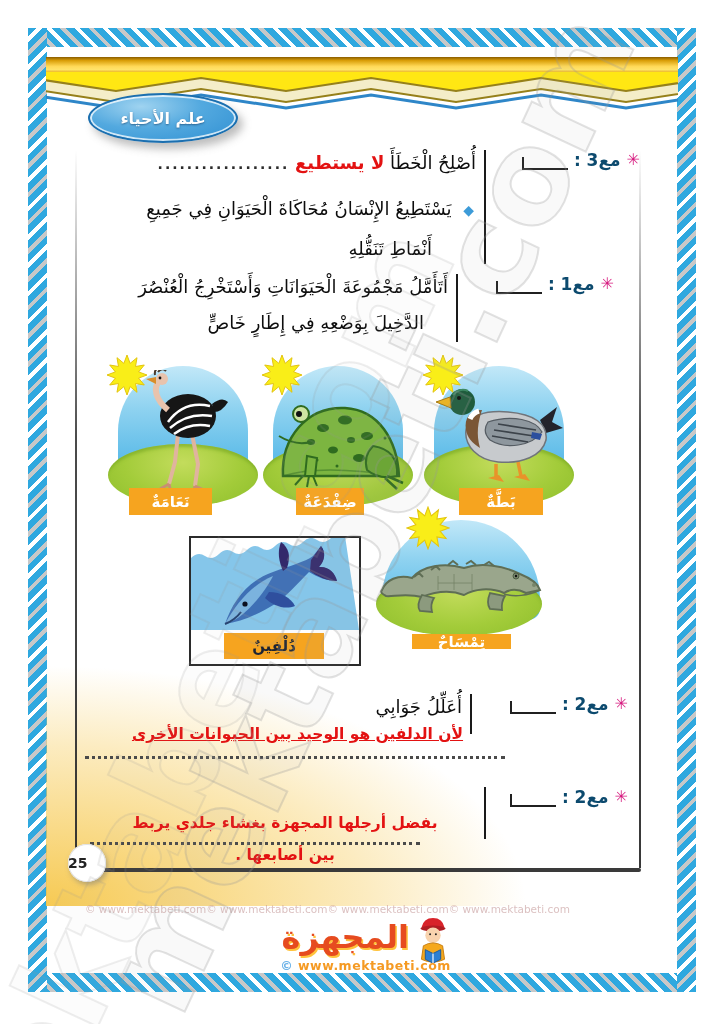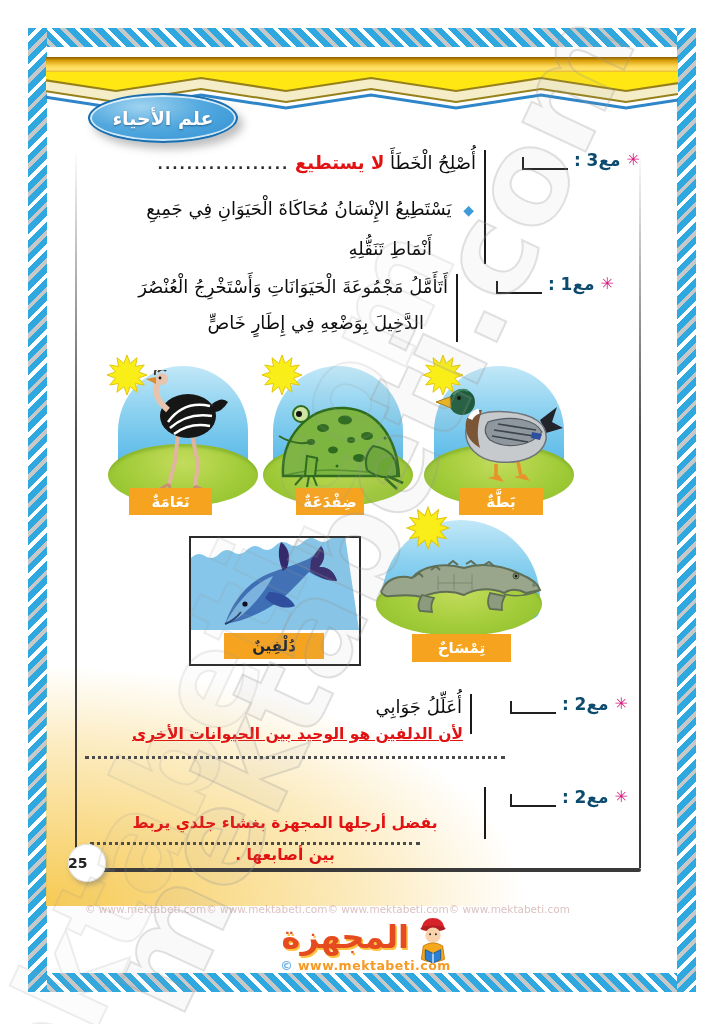--- a/index.html
+++ b/index.html
@@ -17,21 +17,21 @@
 
   
   .goldbar{position:absolute;left:46px;top:57px;width:632px;height:16px;z-index:3;
     background:linear-gradient(180deg,#8a5d00 0%,#d99e08 22%,#ffd957 58%,#ffe36b 78%,#e5a912 100%);}
   .zigzag{position:absolute;left:46px;top:72px;width:632px;height:40px;z-index:3;}
 
   .badge{position:absolute;left:88px;top:93px;width:150px;height:50px;border-radius:50%;z-index:4;
     background:radial-gradient(ellipse at 35% 25%,#9fd3f0 0%,#53a9df 45%,#2F8FD2 100%);
     border:2px solid #1c6faf;box-shadow:inset 0 0 0 2px rgba(255,255,255,.75), 5px 6px 8px rgba(110,110,110,.45);
     display:flex;align-items:center;justify-content:center;}
-  .badge span{color:#fff;font-size:19px;font-weight:bold;text-shadow:0 1px 2px rgba(20,60,100,.6);}
+  .badge span{color:#fff;font-size:16px;font-weight:bold;text-shadow:0 1px 2px rgba(20,60,100,.6);}
 
   
   .wm-big{position:absolute;z-index:50;pointer-events:none;font-weight:bold;font-size:128px;white-space:nowrap;
     color:rgba(170,170,170,0.07); -webkit-text-stroke:2px rgba(150,150,150,0.28);}
   .wm-big.a{left:-120px;top:520px;width:900px;transform:rotate(-65deg);}
   .wm-big.b{left:-300px;top:735px;width:900px;transform:rotate(-65deg);opacity:.6;}
 
   
   .exbox-l,.exbox-r{position:absolute;width:2px;z-index:2;background:linear-gradient(to bottom,rgba(80,80,80,0),rgba(55,55,55,0.9) 40%,rgba(45,45,45,0.95));}
   .exbox-l{left:75px;top:150px;height:718px;}
@@ -258,21 +258,21 @@
       <path d="M162,38 C150,44 136,45 126,42" stroke="#5F6E55" stroke-width="1.5" fill="none"></path>
       <path d="M36,25 l5,-4 l4,4 M53,18 l5,-4 l4,4 M70,13 l5,-4 l5,4 M88,12 l5,-3 l5,4 M106,13 l5,-3 l5,4" stroke="#5F6E55" stroke-width="2" fill="none"></path>
       <path d="M44,43 q-6,10 -2,16 l12,1 q-2,-8 2,-14 Z" fill="#8C9A7E" stroke="#5F6E55" stroke-width="1.8"></path>
       <path d="M112,41 q-4,10 0,16 l12,1 q-1,-8 3,-14 Z" fill="#8C9A7E" stroke="#5F6E55" stroke-width="1.8"></path>
       <circle cx="138" cy="24" r="3" fill="#77866B" stroke="#4c5a43" stroke-width="1"></circle>
       <circle cx="138" cy="24" r="1.2" fill="#111"></circle>
       <circle cx="156" cy="33" r="2" fill="#77866B"></circle>
       <path d="M60,24 l0,14 M76,22 l0,16 M94,22 l0,16 M60,31 l34,0" stroke="#6F7E63" stroke-width="1" opacity=".7" fill="none"></path>
     </svg>
   </div>
-  <div class="albl" style="left:412px;top:634px;width:99px;height:28px;">
+  <div class="albl" style="left:412px;top:634px;width:99px;height:15px;">
     <span>تِمْسَاحٌ</span>
   </div>
 
   <div class="q-row" style="top:694px;right:96px;">
     <span class="ast">✳</span>
     <span class="mk">مع2 :</span>
     <span class="blank"></span>
   </div>
   <div class="vbar" style="left:470px;top:694px;height:40px;"></div>
   <div class="qtext" style="top:696px;right:262px;">أُعَلِّلُ جَوَابِي</div>

